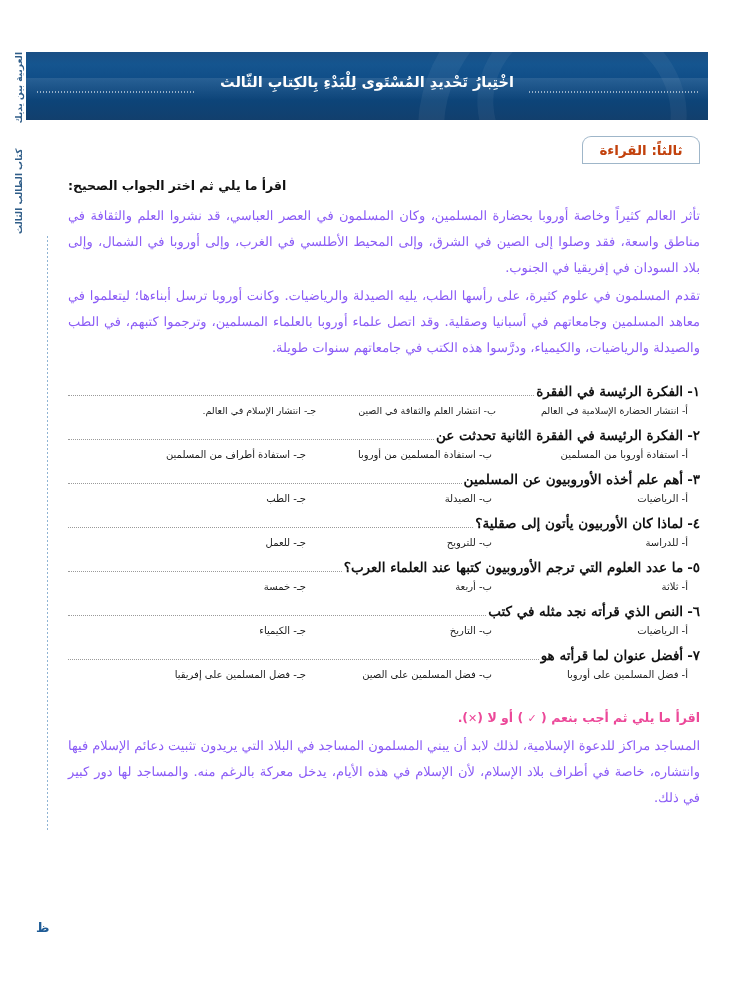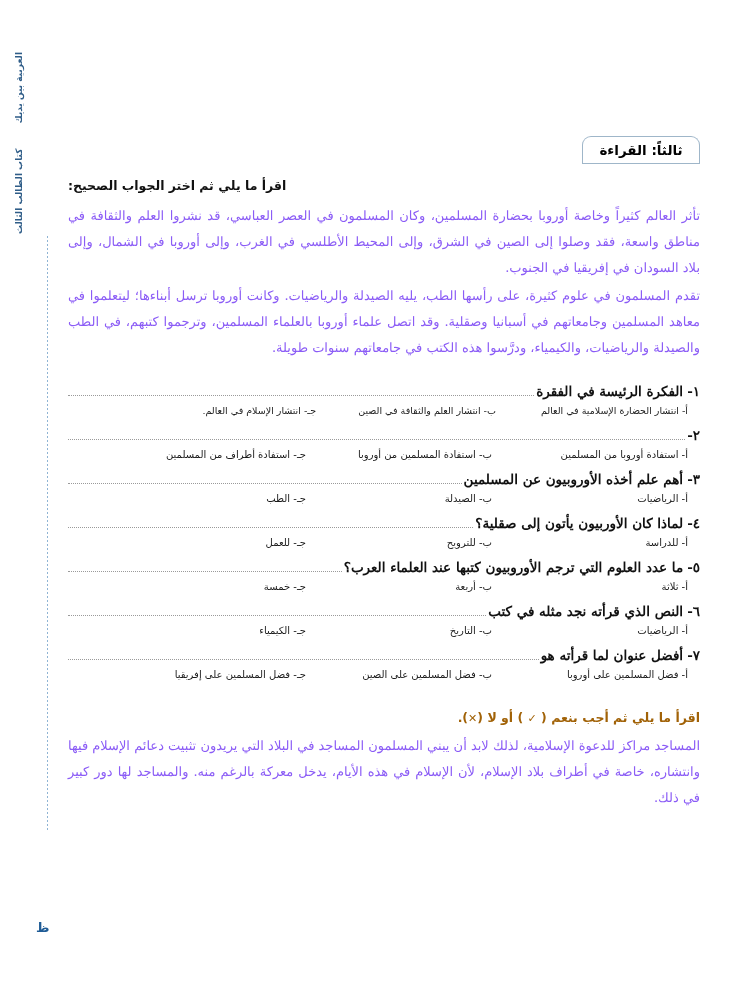--- a/index.html
+++ b/index.html
@@ -122,21 +122,21 @@
   .section-tab {
     position: absolute;
     right: 34px;
     top: 136px;
     min-width: 118px;
     padding: 5px 16px 6px 16px;
     border: 1px solid #9fb6c9;
     border-bottom: none;
     border-radius: 9px 9px 0 0;
     background: #ffffff;
-    color: #000000;
+    color: #c2410c;
     font-size: 13.5px;
     font-weight: bold;
     text-align: center;
     box-sizing: border-box;
   }
   .section-tab-rule {
     position: absolute;
     right: 34px;
     top: 163px;
     width: 118px;
@@ -209,41 +209,47 @@
 
   
   .opts.tight { font-size: 9.5px; }
   .opts.tight .opt.a { width: 192px; }
   .opts.tight .opt.b { width: 180px; }
 
   
   .instruction2 {
     font-size: 12.5px;
     font-weight: bold;
-    color: #a16207;
+    color: #ec4899;
     margin: 26px 0 8px 0;
     text-align: right;
   }
   .mark-ok { font-size: 11px; }
 
   
   .page-number {
     position: absolute;
     left: 36px;
     top: 920px;
     color: #1f5c96;
     font-size: 13px;
     font-weight: bold;
   }
 </style>
 </head>
 <body>
 
 <div class="page">
 
+  <div class="banner">
+    <div class="banner-glow"></div>
+    <div class="banner-dots-right"></div>
+    <div class="banner-dots-left"></div>
+    <div class="banner-title">اخْتِبارُ تَحْديدِ المُسْتَوى لِلْبَدْءِ بِالكِتابِ الثّالث</div>
+  </div>
 
   <div class="side-rule"></div>
   <div class="side-text">
     <span class="s1">العربية بين يديك</span>
     <span class="s2">كتاب الطالب الثالث</span>
   </div>
 
   <div class="section-tab">ثالثاً: القراءة</div>
   <div class="section-tab-rule"></div>
 
@@ -266,20 +272,21 @@
         <div class="opts tight">
           <span class="opt a">أ- انتشار الحضارة الإسلامية في العالم</span>
           <span class="opt b">ب- انتشار العلم والثقافة في الصين</span>
           <span class="opt c">جـ- انتشار الإسلام في العالم.</span>
         </div>
       </div>
 
       <div class="q-block">
         <div class="q-line">
           <span class="q-text">٢-</span>
+          <span class="q-text" style="margin-right:4px">الفكرة الرئيسة في الفقرة الثانية تحدثت عن</span>
           <span class="q-dots"></span>
         </div>
         <div class="opts">
           <span class="opt a">أ- استفادة أوروبا من المسلمين</span>
           <span class="opt b">ب- استفادة المسلمين من أوروبا</span>
           <span class="opt c">جـ- استفادة أطراف من المسلمين</span>
         </div>
       </div>
 
       <div class="q-block">

